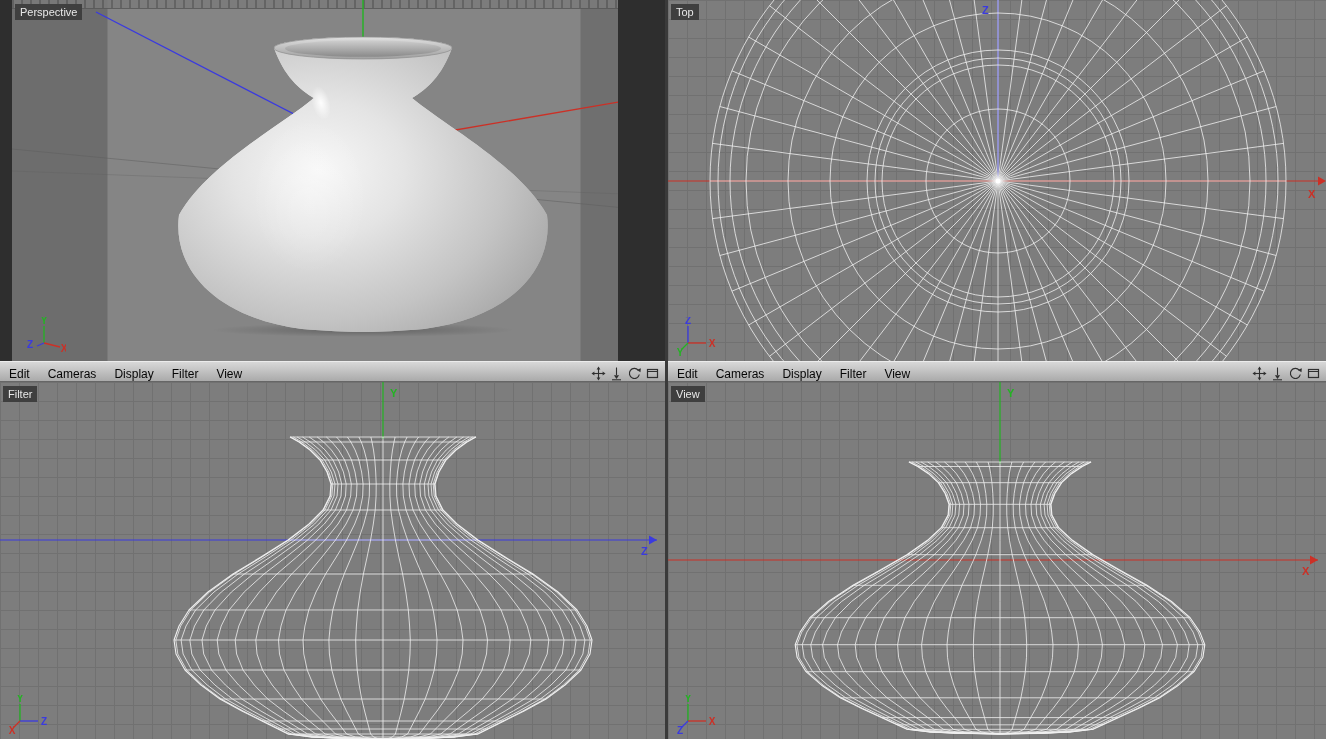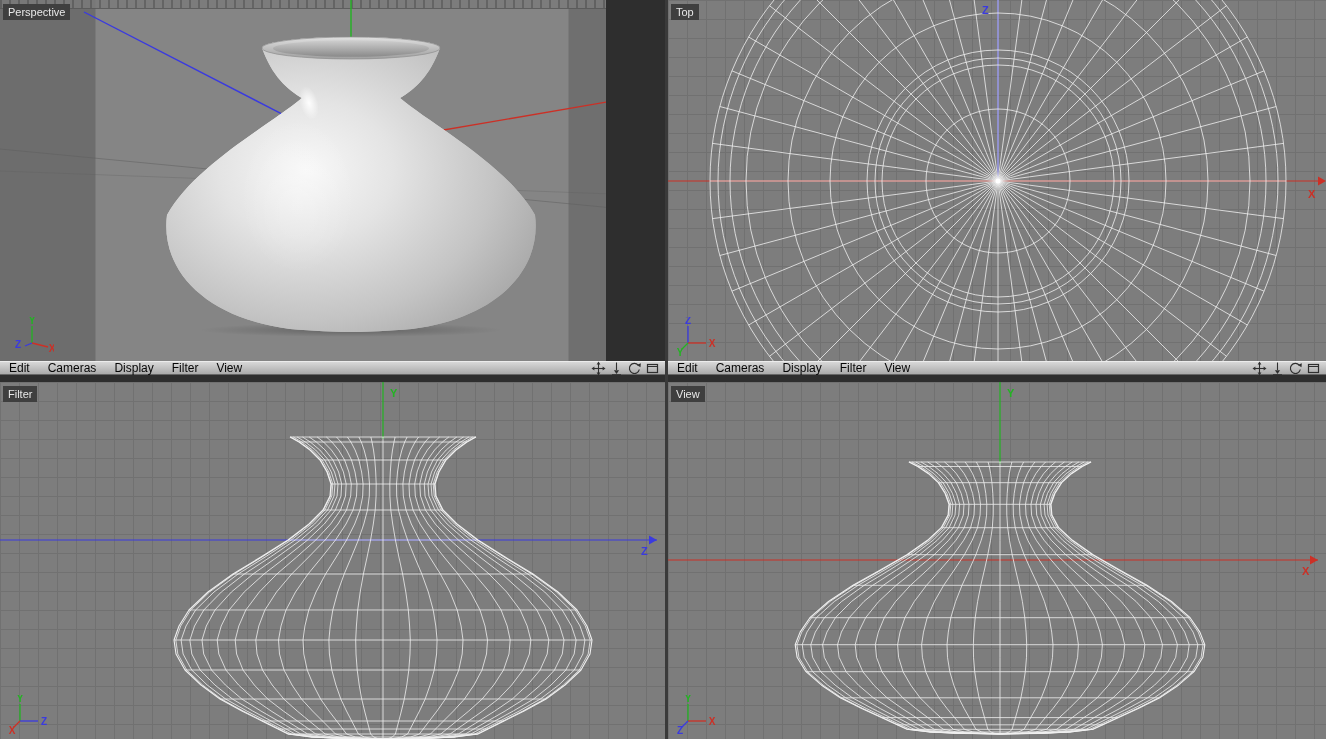--- a/index.html
+++ b/index.html
@@ -5,21 +5,21 @@
   *{margin:0;padding:0;box-sizing:border-box}
   html,body{width:1326px;height:739px;overflow:hidden;background:#2e2e2e;
     font-family:"Liberation Sans",sans-serif}
   #stage{position:relative;width:1326px;height:739px;background:#2e2e2e}
 
   .vp{position:absolute;overflow:hidden;background-color:#7d7d7d}
   .grid{background-image:
       linear-gradient(to bottom,#717171 1px,transparent 1px),
       linear-gradient(to right,#717171 1px,transparent 1px);
       background-size:19px 19px}
-  #vp-persp{left:0;top:0;width:606px;height:361px;
+  #vp-persp{left:12px;top:0;width:606px;height:361px;
       background:linear-gradient(90deg,
         #6d6d6d 0px,#6d6d6d 95px,
         #858585 96px,#858585 568px,
         #6f6f6f 569px,#6f6f6f 665px)}
   #vp-top{left:668px;top:0;width:658px;height:361px}
   #vp-right{left:0;top:382px;width:665px;height:357px}
   #vp-front{left:668px;top:382px;width:658px;height:357px}
 
   #horizon{position:absolute;left:0;top:0;width:100%;height:9px;
       background:repeating-linear-gradient(90deg,#5f5f5f 0 2px,#7b7b7b 2px 9px);
@@ -30,24 +30,24 @@
   .chip{position:absolute;top:4px;left:3px;background:#3f3f3f;color:#e8e8e8;
       font-size:11px;line-height:14px;padding:1px 5px;z-index:6;white-space:nowrap}
 
   .gizmo{position:absolute;left:8px;bottom:4px;z-index:6}
   .gl{font-size:10px;font-weight:bold;text-anchor:middle}
   .axl{font-size:11px;font-weight:bold}
   .axX,.glX{fill:#cc3026}
   .axY,.glY{fill:#22b422}
   .axZ,.glZ{fill:#3a3ae0}
 
-  .menubar{position:absolute;top:361px;height:14px;
+  .menubar{position:absolute;top:361px;height:21px;
       background:linear-gradient(#d8d8d8,#aaaaaa);
       border-top:1px solid #ececec;border-bottom:1px solid #666;
-      display:flex;align-items:center;font-size:12px;color:#060606;z-index:8}
+      display:flex;align-items:flex-end;font-size:12px;color:#060606;z-index:8}
   #mb-left{left:0;width:665px}
   #mb-right{left:668px;width:658px}
   .mi{padding:0 9px;cursor:default;white-space:nowrap}
   .spacer{flex:1}
   .vicons{display:flex;align-items:center;gap:3px;padding-right:5px}
   .vicon{display:block}
 
   .vdivider{position:absolute;left:665px;top:0;width:3px;height:739px;background:#3a3a3a;z-index:7}
 </style>
 </head>

